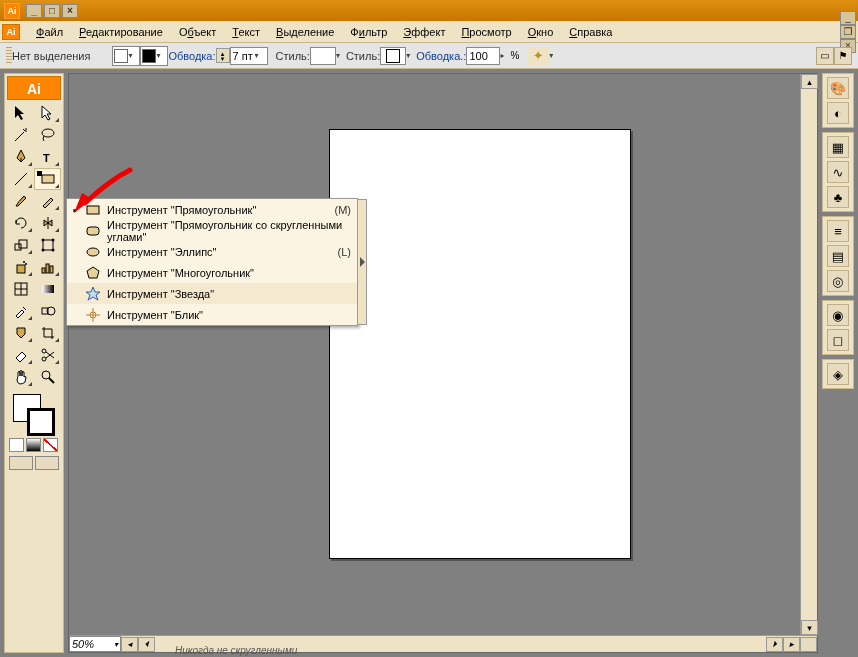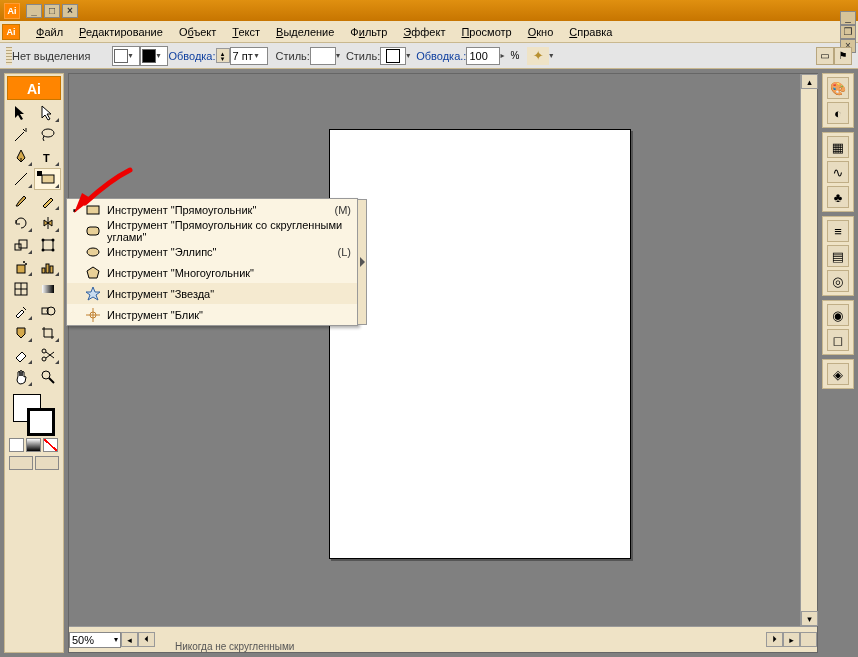--- a/index.html
+++ b/index.html
@@ -52,21 +52,21 @@
 .swatch-stroke { position: absolute; left: 20px; top: 16px; width: 28px; height: 28px; background: #fff; border: 3px solid #000; }
 .mini-row { display:flex; gap:2px; margin-top:2px; padding:0 2px; }
 .mini { width:15px; height:14px; border:1px solid #888; }
 
 
 .canvas-wrap { flex: 1; margin: 4px; border: 1px solid #666; background: #808080; display:flex; flex-direction:column; position:relative; }
 .canvas-inner { flex:1; background:#808080; position:relative; overflow:hidden; }
 .artboard { position:absolute; left:260px; top:55px; width:302px; height:430px; background:#fff; border:1px solid #000; box-shadow: 2px 2px 0 #555; }
 
 
-.hscroll { height:26px; background:#efe3c6; border-top:1px solid #999; display:flex; align-items:center; }
+.hscroll { height:17px; background:#efe3c6; border-top:1px solid #999; display:flex; align-items:center;font-style:italic; }
 .zoom-box { width:52px; height:16px; background:#fff; border:1px solid #888; font-size:10px; display:flex; align-items:center; padding:0 2px; }
 .sb-btn { width:17px; height:15px; background:#e8dcc0; border:1px solid #999; display:flex; align-items:center; justify-content:center; font-size:9px; }
 .sb-track { flex:1; background:#efe3c6; }
 .vscroll { width:17px; background:#efe3c6; border-left:1px solid #999; display:flex; flex-direction:column; }
 .vscroll .sb-track { flex:1; }
 
 
 .rightdock { width:32px; margin:4px 4px 4px 0; display:flex; flex-direction:column; gap:4px; }
 .dock-group { background:#efe3c6; border:1px solid #c9b88f; padding:3px; display:flex; flex-direction:column; gap:3px; align-items:center; }
 .dock-btn { width:22px; height:22px; background:#e8dcc0; border:1px solid #c0ae86; display:flex; align-items:center; justify-content:center; font-size:13px; }

